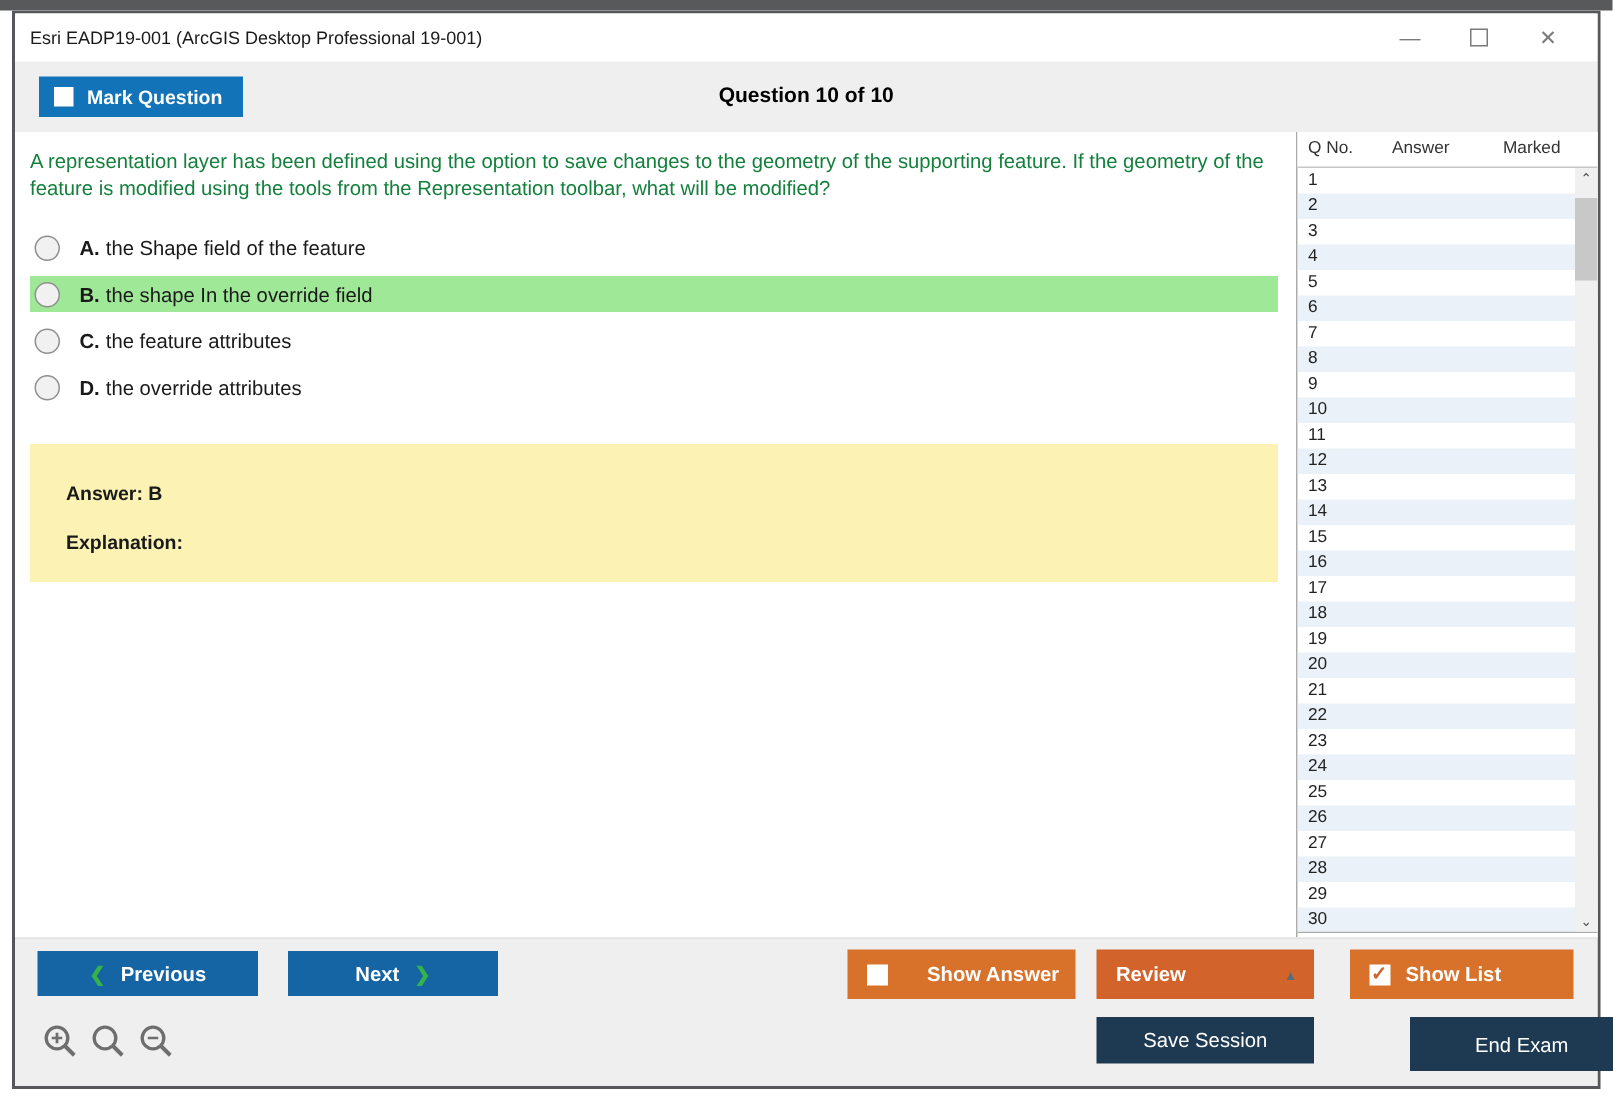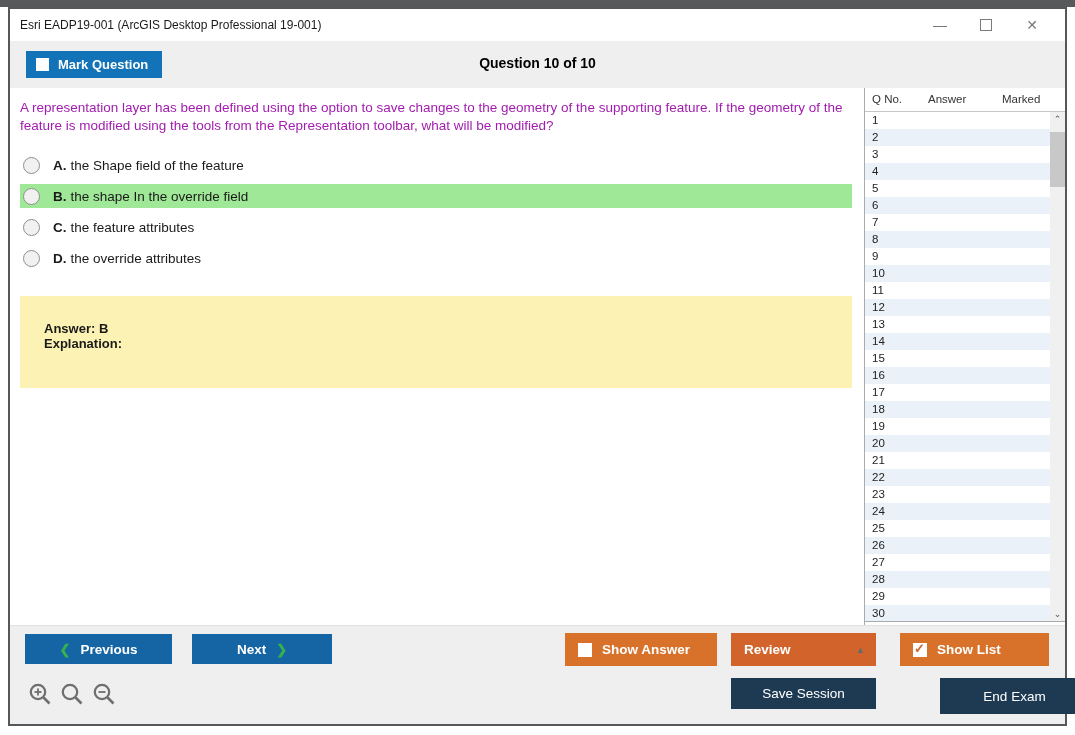--- a/index.html
+++ b/index.html
@@ -15,29 +15,29 @@
   .maxbox { width:12px; height:12px; border:1px solid #7A7A7A; display:inline-block; }
 
   
   .header-strip { position:relative; height:47px; background:#EFEFEF; }
   .mark-btn { position:absolute; left:16px; top:10px; height:27px; background:#1273B8; color:#fff; display:flex; align-items:center; gap:9px; padding:0 14px 0 10px; font-size:13px; font-weight:bold; cursor:pointer; }
   .cb { width:13px; height:13px; background:#fff; display:inline-block; flex:none; }
   .q-counter { position:absolute; left:0; width:100%; top:14px; text-align:center; font-size:14px; font-weight:bold; color:#000; }
 
   
   .main { position:relative; height:537px; background:#fff; }
-  .question-text { position:absolute; left:10px; top:11px; width:832px; font-size:13.5px; color:#a21caf; line-height:1.33; }
+  .question-text { position:absolute; left:10px; top:11px; width:832px; font-size:13.5px; color:#15803d; line-height:1.33; }
   .option { position:absolute; left:10px; width:832px; height:24px; display:flex; align-items:center; gap:13px; padding-left:3px; cursor:pointer; }
   .option.hl { background:#9FE897; }
   .radio { width:17px; height:17px; border-radius:50%; background:#F1F1F1; border:1px solid #8F8F8F; flex:none; }
   .opt-text { font-size:13.5px; color:#1A1A1A; }
   .opt-text b { margin-right:4px; }
   .answer-box { position:absolute; left:10px; top:208px; width:832px; height:92px; background:#FBF2B4; padding:25px 0 15px 24px; }
   .answer-box .ln { font-size:13px; font-weight:bold; color:#1A1A1A; }
-  .answer-box .ln + .ln { }
+  .answer-box .ln + .ln { margin-top:18px; }
 
   
   .qlist { position:absolute; top:0; right:0; width:201px; height:537px; background:#fff; border-left:1px solid #ABABAB; }
   .qlist-header { position:relative; height:24px; border-bottom:1px solid #C6C6C6; background:#fff; }
   .qlist-header span { position:absolute; top:5px; font-size:11.5px; color:#333; }
   .qh-0 { left:7px; } .qh-1 { left:63px; } .qh-2 { left:137px; }
   .qlist-body { position:relative; height:510px; border-bottom:1px solid #ABABAB; overflow:hidden; }
   .qrow { height:17px; display:flex; font-size:11.5px; color:#222; line-height:17px; cursor:pointer; }
   .qrow:nth-child(even) { background:#EAF1F8; }
   .qrow .c0 { width:56px; padding-left:7px; }
@@ -51,21 +51,21 @@
   
   .footer { position:relative; height:99px; background:#EFEFEF; border-top:1px solid #E2E2E2; }
   .fbtn { position:absolute; display:flex; align-items:center; justify-content:center; gap:10px; color:#fff; font-size:13.5px; font-weight:bold; cursor:pointer; }
   .blue { background:#1565A5; }
   .orange { background:#D8722A; }
   .orange-dk { background:#D2632B; }
   .navy { background:#1D3A52; font-weight:normal; }
   .chev { color:#35B24A; font-size:13px; font-weight:bold; }
   .btn-prev { left:15px; top:8px; width:147px; height:30px; }
   .btn-next { left:182px; top:8px; width:140px; height:30px; }
-  .btn-show-answer { left:555px; top:7px; width:152px; height:33px; justify-content:flex-start; padding-left:13px; gap:10px; }
+  .btn-show-answer { left:555px; top:7px; width:152px; height:33px; justify-content:flex-start; padding-left:13px; gap:26px; }
   .btn-review { left:721px; top:7px; width:145px; height:33px; justify-content:flex-start; padding-left:13px; }
   .btn-show-list { left:890px; top:7px; width:149px; height:33px; justify-content:flex-start; padding-left:13px; gap:10px; }
   .btn-save { left:721px; top:52px; width:145px; height:31px; }
   .btn-end { left:890px; top:52px; width:149px; height:36px;margin-left:40px; }
   .cb14 { width:14px; height:14px; background:#fff; display:inline-block; flex:none; position:relative; }
   .cb14 .tick { position:absolute; left:1px; top:-2px; color:#D2632B; font-size:13px; font-weight:bold; }
   .tri { position:absolute; right:11px; top:12px; color:#5E6B77; font-size:9px; }
   .zoom-bar { position:absolute; left:18px; top:56px; display:flex; gap:7px; }
   .zoom-bar svg { cursor:pointer; }
 </style>

